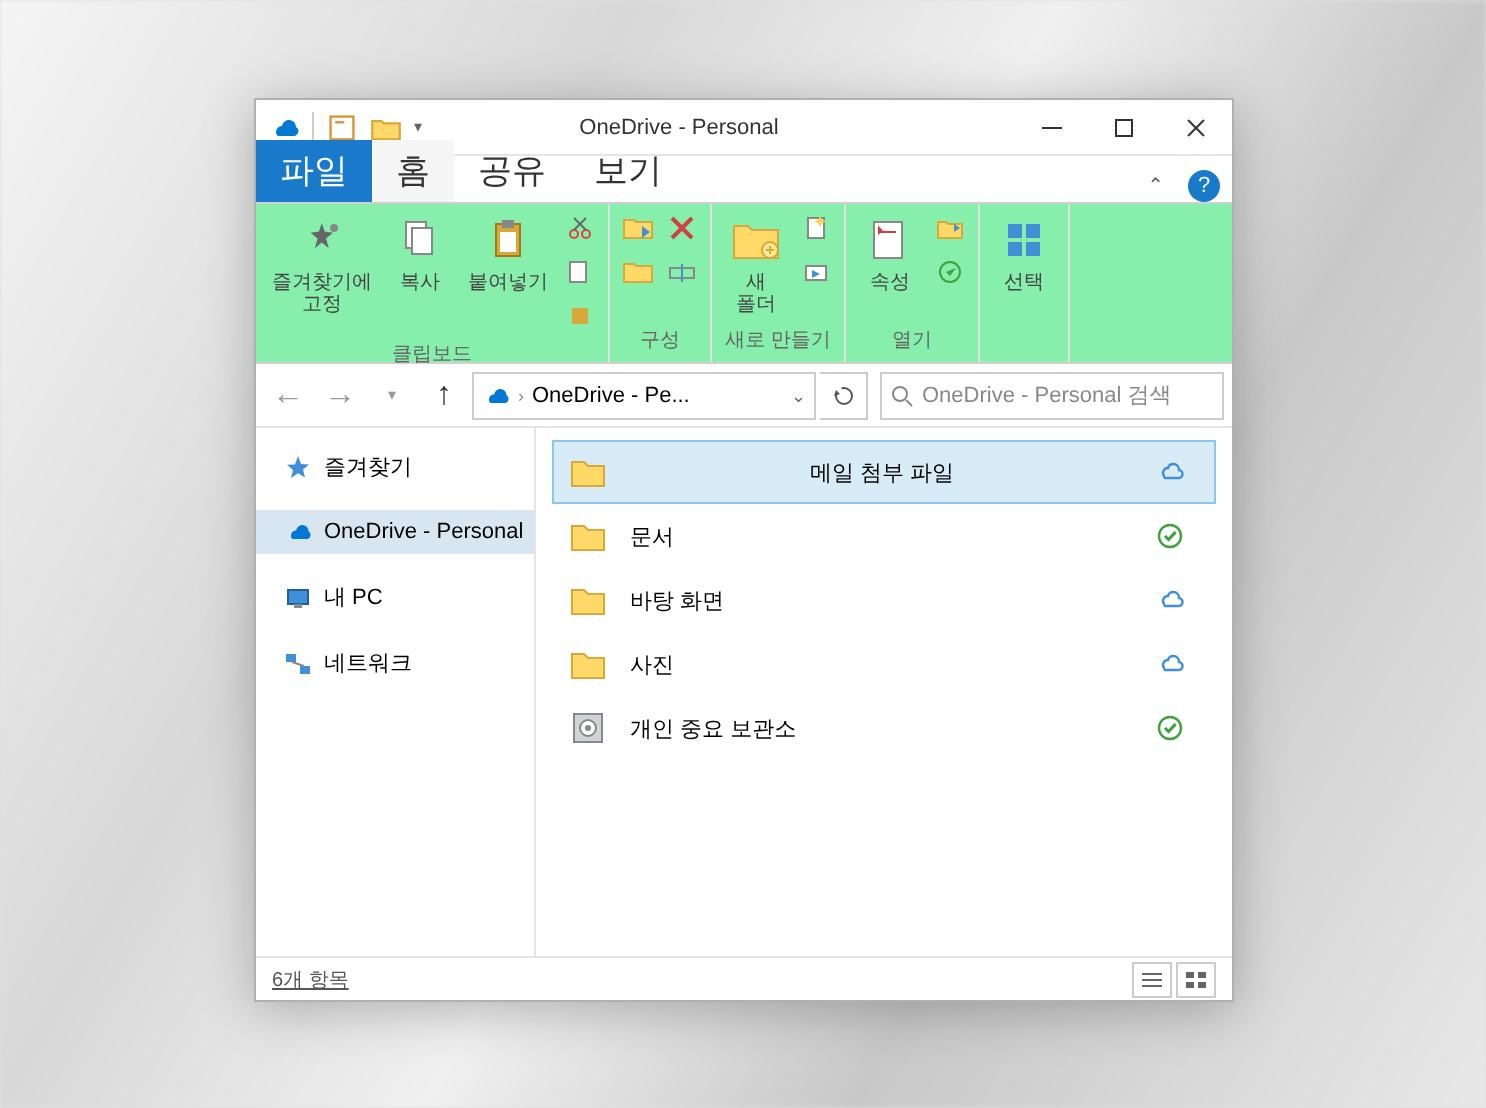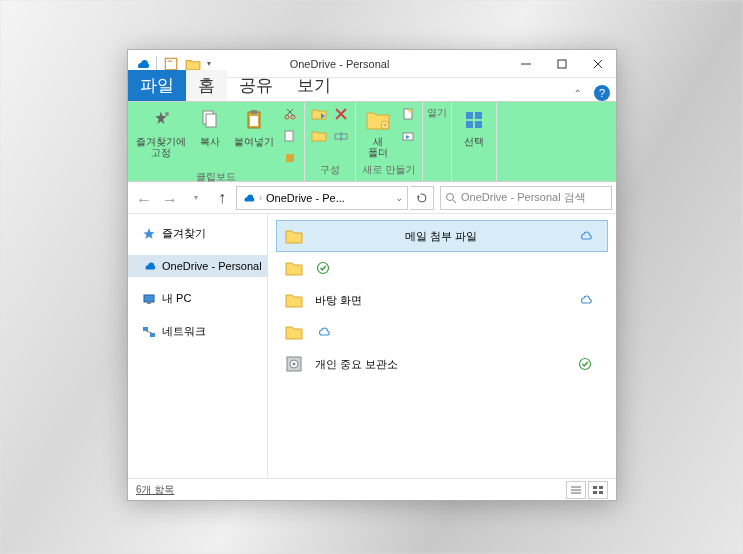--- a/index.html
+++ b/index.html
@@ -226,20 +226,46 @@
                 <rect x="2" y="4" width="10" height="7" fill="#fff" stroke="#888"></rect>
                 <path fill="#4090d8" d="M5 6l4 2-4 2z"></path>
               </svg>
             </div>
         </div>
       </div>
       <div class="label">새로 만들기</div>
     </div>
 
     <div class="group">
+      <div class="items">
+        <div class="rbtn">
+          <div class="icon">
+              <svg width="24" height="24" viewBox="0 0 24 24">
+                <rect x="4" y="3" width="14" height="18" fill="#fff" stroke="#888"></rect>
+                <path fill="#d04040" d="M6 6l4 4-4 4z" transform="scale(.6) translate(4 2)"></path>
+                <line x1="7" y1="8" x2="15" y2="8" stroke="#d04040"></line>
+              </svg>
+            </div>
+          <div class="txt">속성</div>
+        </div>
+        <div class="rsmall">
+          <div class="sbtn">
+              <svg width="14" height="14" viewBox="0 0 14 14">
+                <path fill="#ffd968" stroke="#d8a838" d="M1 4h4l1 1h7v7H1z"></path>
+                <path fill="#4090d8" d="M9 5l3 2-3 2z"></path>
+              </svg>
+            </div>
+          <div class="sbtn">
+              <svg width="14" height="14" viewBox="0 0 14 14">
+                <circle cx="7" cy="7" r="5" fill="none" stroke="#40a040"></circle>
+                <path fill="#40a040" d="M5 7l2 2 3-4"></path>
+              </svg>
+            </div>
+        </div>
+      </div>
       <div class="label">열기</div>
     </div>
 
     <div class="group">
       <div class="items">
         <div class="rbtn">
           <div class="icon">
               <svg width="24" height="24" viewBox="0 0 24 24">
                 <rect x="4" y="4" width="7" height="7" fill="#4090d8"></rect>
                 <rect x="13" y="4" width="7" height="7" fill="#4090d8"></rect>
@@ -342,20 +368,21 @@
               <path fill="none" stroke="#4090d8" stroke-width="1.2" d="M4 9a2.5 2.5 0 012-4c.3-1.3 1.5-2 2.7-2A2.8 2.8 0 0111.5 6 2 2 0 0111 10H4.5A1.5 1.5 0 014 9z"></path>
             </svg>
           </span>
         </div>
         <div class="item">
           <span class="ficon">
             <svg width="20" height="20" viewBox="0 0 20 20">
               <path fill="#ffd968" stroke="#d8a838" d="M2 5h6l2 2h8v10H2z"></path>
             </svg>
           </span>
+          <span class="name">문서</span>
           <span class="status">
             <svg width="14" height="14" viewBox="0 0 14 14">
               <circle cx="7" cy="7" r="5.5" fill="none" stroke="#40a040" stroke-width="1.2"></circle>
               <path fill="none" stroke="#40a040" stroke-width="1.5" d="M4.5 7l1.8 1.8L9.8 5"></path>
             </svg>
           </span>
         </div>
         <div class="item">
           <span class="ficon">
             <svg width="20" height="20" viewBox="0 0 20 20">
@@ -368,20 +395,21 @@
               <path fill="none" stroke="#4090d8" stroke-width="1.2" d="M4 9a2.5 2.5 0 012-4c.3-1.3 1.5-2 2.7-2A2.8 2.8 0 0111.5 6 2 2 0 0111 10H4.5A1.5 1.5 0 014 9z"></path>
             </svg>
           </span>
         </div>
         <div class="item">
           <span class="ficon">
             <svg width="20" height="20" viewBox="0 0 20 20">
               <path fill="#ffd968" stroke="#d8a838" d="M2 5h6l2 2h8v10H2z"></path>
             </svg>
           </span>
+          <span class="name">사진</span>
           <span class="status">
             <svg width="14" height="14" viewBox="0 0 14 14">
               <path fill="none" stroke="#4090d8" stroke-width="1.2" d="M4 9a2.5 2.5 0 012-4c.3-1.3 1.5-2 2.7-2A2.8 2.8 0 0111.5 6 2 2 0 0111 10H4.5A1.5 1.5 0 014 9z"></path>
             </svg>
           </span>
         </div>
         <div class="item">
           <span class="ficon">
             <svg width="20" height="20" viewBox="0 0 20 20">
               <rect x="3" y="3" width="14" height="14" fill="#d0d4d8" stroke="#888"></rect>

